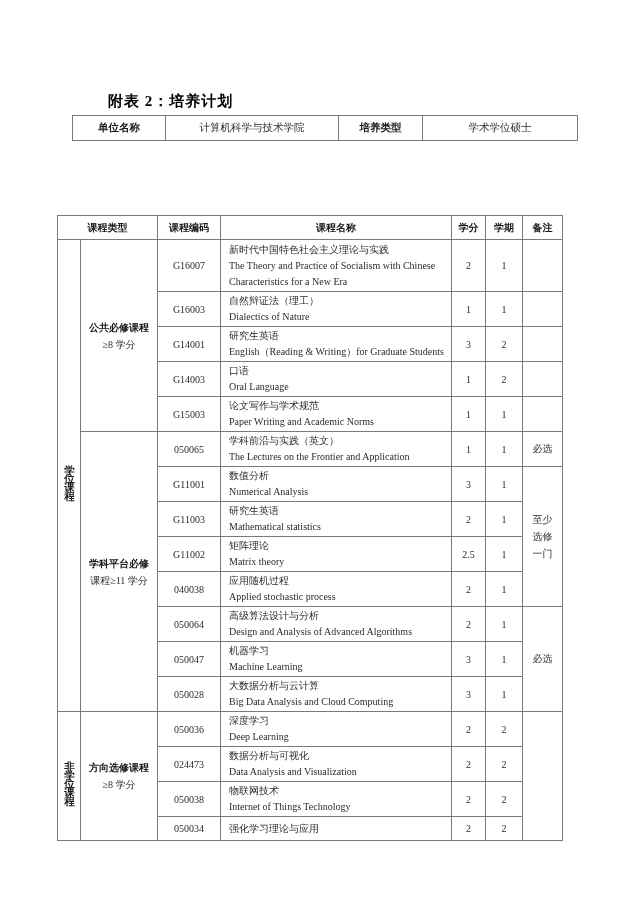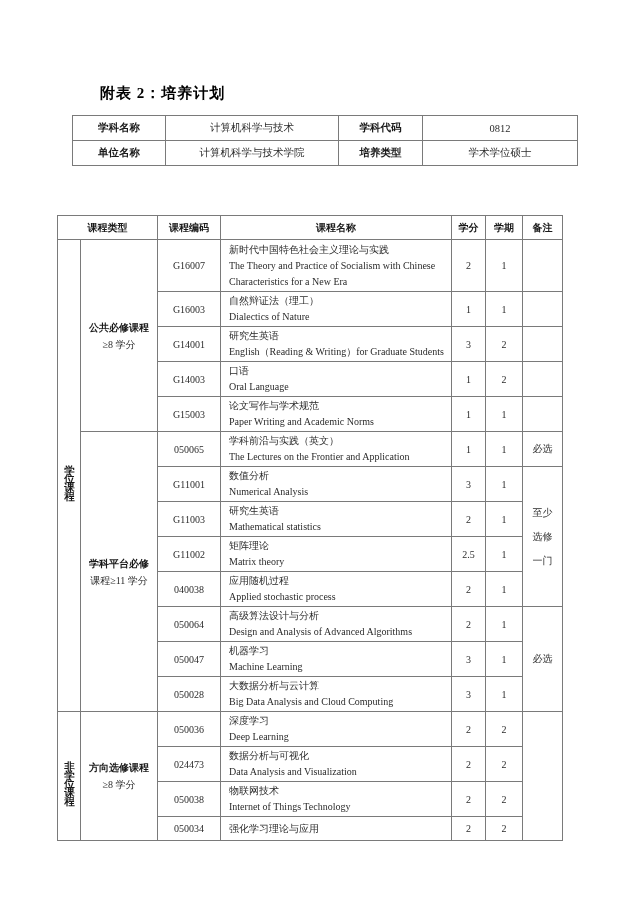--- a/index.html
+++ b/index.html
@@ -7,21 +7,21 @@
   .page {
     position: relative;
     width: 639px; height: 905px;
     background: #ffffff;
     font-family: "Liberation Serif", "DejaVu Serif", serif;
     color: #2b2b2b;
     overflow: hidden;
   }
   .doc-title {
     position: absolute; left: 100px; top: 84px;
-    margin: 0; font-size: 15px; font-weight: bold; color: #000;
+    margin: 8px; font-size: 15px; font-weight: bold; color: #000;
     letter-spacing: 1px;
   }
   table { border-collapse: collapse; table-layout: fixed; }
   td, th { border: 1px solid #7a7a7a; padding: 0; overflow: hidden; }
 
   
   .info-table { position: absolute; left: 72px; top: 115px; width: 505px; }
   .info-table tr { height: 25px; }
   .info-table th { font-size: 10.5px; font-weight: bold; color: #1a1a1a; text-align: center; }
   .info-table td { font-size: 10.5px; text-align: center; color: #2b2b2b; }
@@ -37,21 +37,21 @@
   .course-table th.h { font-size: 10px; font-weight: bold; color: #1a1a1a; text-align: center; height: 24px; }
   .course-table tr.r3 { height: 52px; }
   .course-table tr.r2 { height: 34px; }
   .course-table tr.r1 { height: 24px; }
   td.code { text-align: center; font-size: 10px; }
   td.name { padding: 1px 2px 1px 8px; font-size: 10px; }
   td.name .zh { line-height: 16px; }
   td.name .en { line-height: 16px; }
   td.num  { text-align: center; font-size: 10px; }
   td.note { text-align: center; font-size: 10px; }
-  td.note .wrap2 { width: 23px; margin: 0 auto; line-height: 24px; text-align: center; }
+  td.note .wrap2 { width: 23px; margin: 0 auto; line-height: 17px; text-align: center; }
   td.group { text-align: center; font-size: 10px; }
   td.group .g1 { font-weight: bold; color: #1a1a1a; line-height: 15px; }
   td.group .g2 { line-height: 15px; margin-top: 2px; }
   td.vcell { text-align: center; }
   td.vcell .vtext {
     writing-mode: vertical-lr; text-orientation: upright;
     font-weight: bold; color: #1a1a1a; font-size: 10.5px;
     letter-spacing: 9px; margin: 0 auto; display: inline-block;
   }
 </style>
@@ -63,26 +63,20 @@
   <h1 class="doc-title">附表 2：培养计划</h1>
 
   <table class="info-table">
     <colgroup>
         <col style="width:93px">
         <col style="width:173px">
         <col style="width:84px">
         <col style="width:155px">
       </colgroup>
     <tbody>
-        <tr>
-      <th>学科名称</th>
-      <td>计算机科学与技术</td>
-      <th>学科代码</th>
-      <td>0812</td>
-    </tr>
     <tr>
       <th>单位名称</th>
       <td>计算机科学与技术学院</td>
       <th>培养类型</th>
       <td>学术学位硕士</td>
     </tr>
   </tbody>
     </table>
 
 

